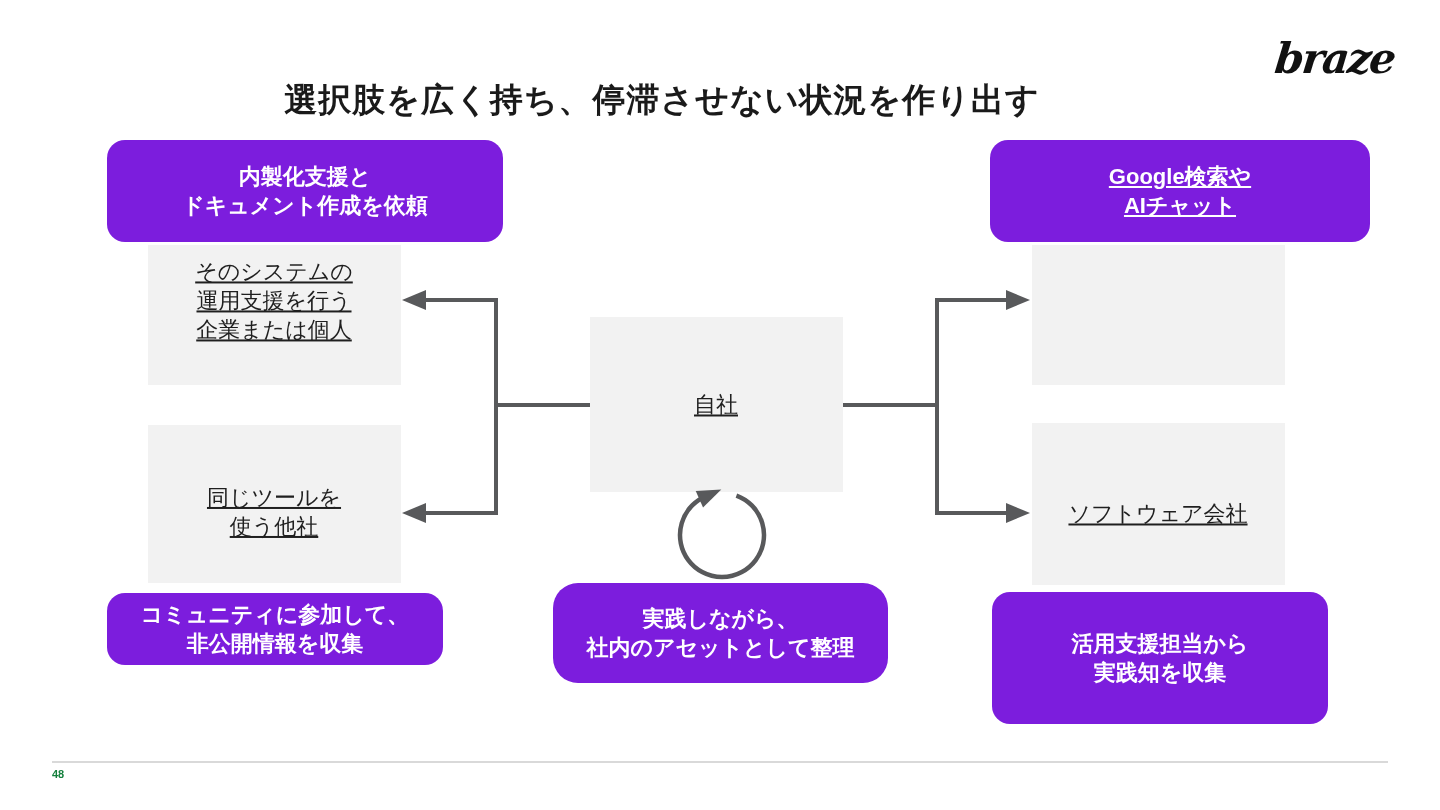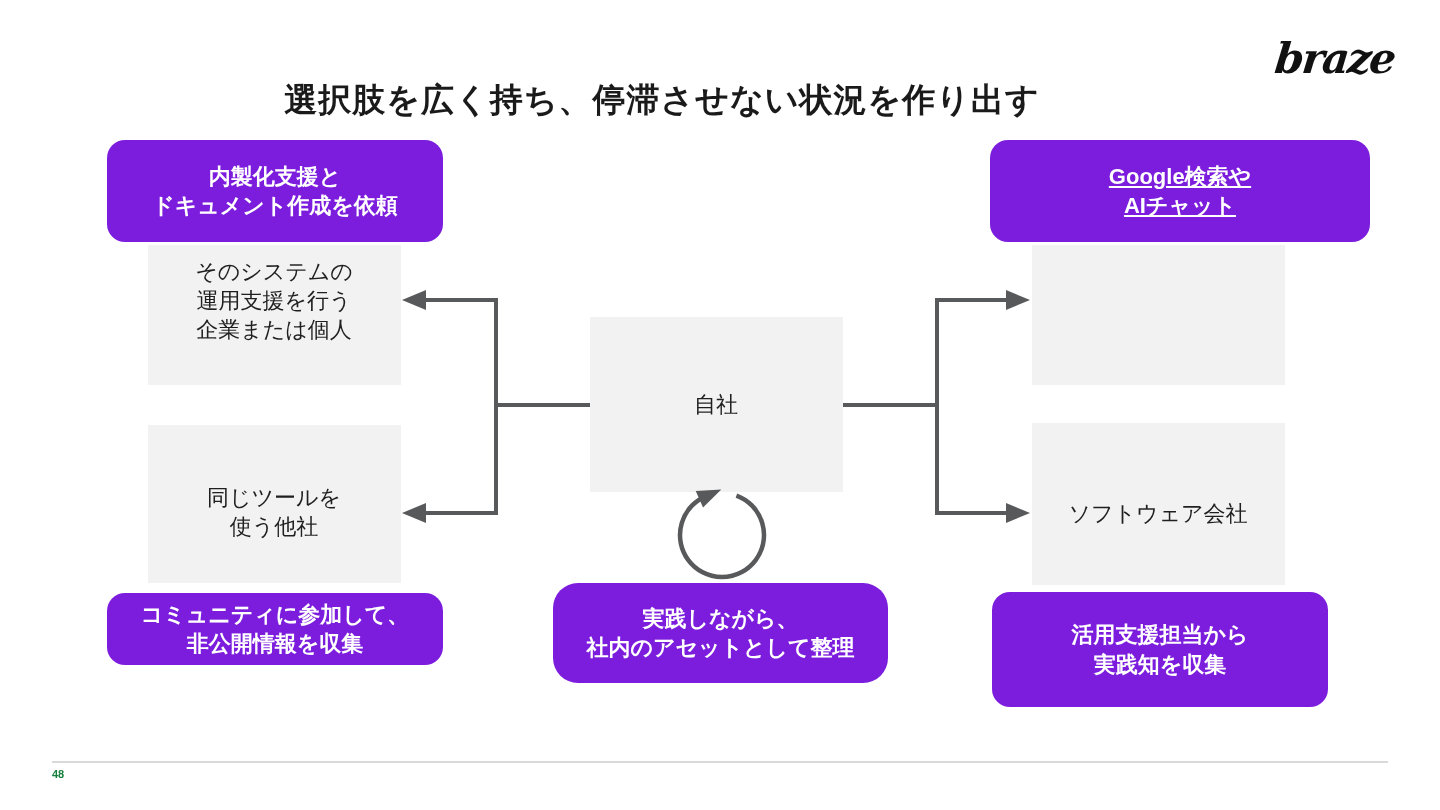--- a/index.html
+++ b/index.html
@@ -62,20 +62,21 @@
 
   .box-label {
     position: absolute;
     transform: translate(-50%, -50%);
     text-align: center;
     font-size: 22px;
     line-height: 1.32;
     color: #1f1f1f;
     white-space: pre-line;
     width: 260px;
+    text-decoration: underline;
   }
 
   .connectors {
     position: absolute;
     left: 0; top: 0;
     width: 1440px; height: 810px;
     pointer-events: none;
   }
 
   .footer-line {
@@ -97,21 +98,21 @@
   }
 </style>
 </head>
 <body>
 
 <div class="slide">
 
   <div class="title">選択肢を広く持ち、停滞させない状況を作り出す</div>
   <div class="logo">braze</div>
 
-  <div class="badge" style="left:107px; top:140px; width:336px; height:102px;">内製化支援と
+  <div class="badge" style="left:107px; top:140px; width:396px; height:102px;">内製化支援と
 ドキュメント作成を依頼</div>
   <div class="gbox" style="left:148px; top:245px; width:253px; height:140px;"></div>
   <div class="box-label" style="left:274px; top:301px;">そのシステムの
 運用支援を行う
 企業または個人</div>
   <div class="gbox" style="left:148px; top:425px; width:253px; height:158px;"></div>
   <div class="box-label" style="left:274px; top:512px;">同じツールを
 使う他社</div>
   <div class="badge" style="left:107px; top:593px; width:336px; height:72px;">コミュニティに参加して、
 非公開情報を収集</div>
@@ -119,21 +120,21 @@
   <div class="gbox" style="left:590px; top:317px; width:253px; height:175px;"></div>
   <div class="box-label" style="left:716px; top:405px;">自社</div>
   <div class="badge" style="left:553px; top:583px; width:335px; height:100px;border-radius:25px;">実践しながら、
 社内のアセットとして整理</div>
 
   <div class="badge" style="left:990px; top:140px; width:380px; height:102px;text-decoration:underline;">Google検索や
 AIチャット</div>
   <div class="gbox" style="left:1032px; top:245px; width:253px; height:140px;"></div>
   <div class="gbox" style="left:1032px; top:423px; width:253px; height:162px;"></div>
   <div class="box-label" style="left:1158px; top:514px;">ソフトウェア会社</div>
-  <div class="badge" style="left:992px; top:592px; width:336px; height:115px;">活用支援担当から
+  <div class="badge" style="left:992px; top:592px; width:336px; height:132px;">活用支援担当から
 実践知を収集</div>
 
   <svg class="connectors" viewBox="0 0 1440 810">
     <g stroke="#58595B" stroke-width="4" fill="none">
       <path d="M590,405 H496"></path>
       <path d="M496,298 V515"></path>
       <path d="M496,300 H424"></path>
       <path d="M497,513 H424"></path>
     </g>
     <g fill="#58595B" stroke="none">

